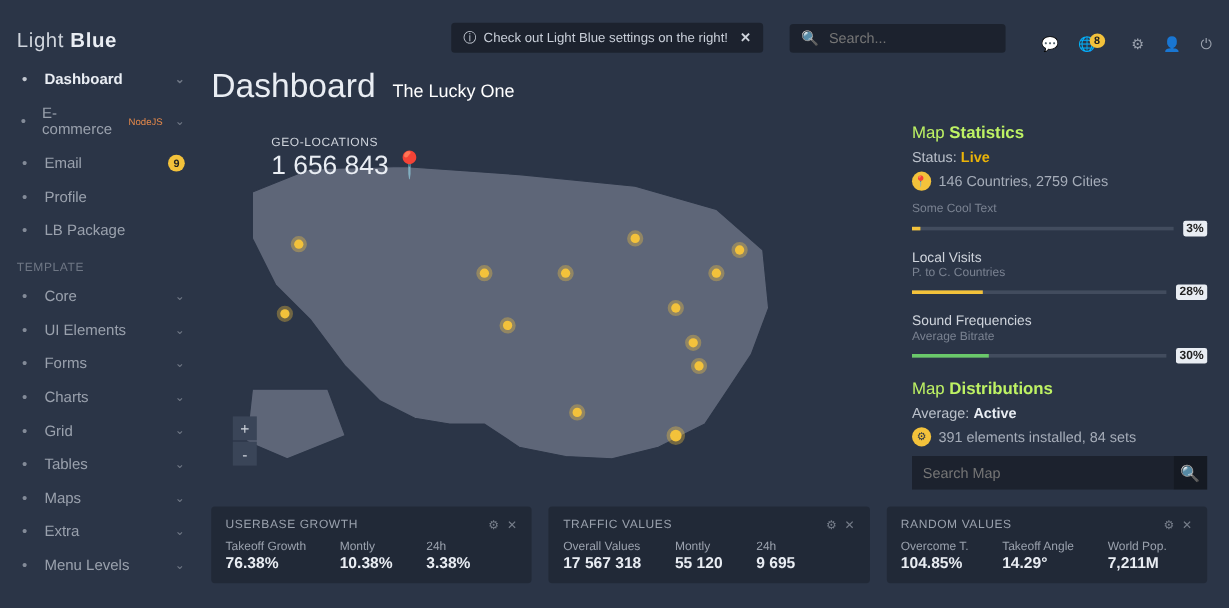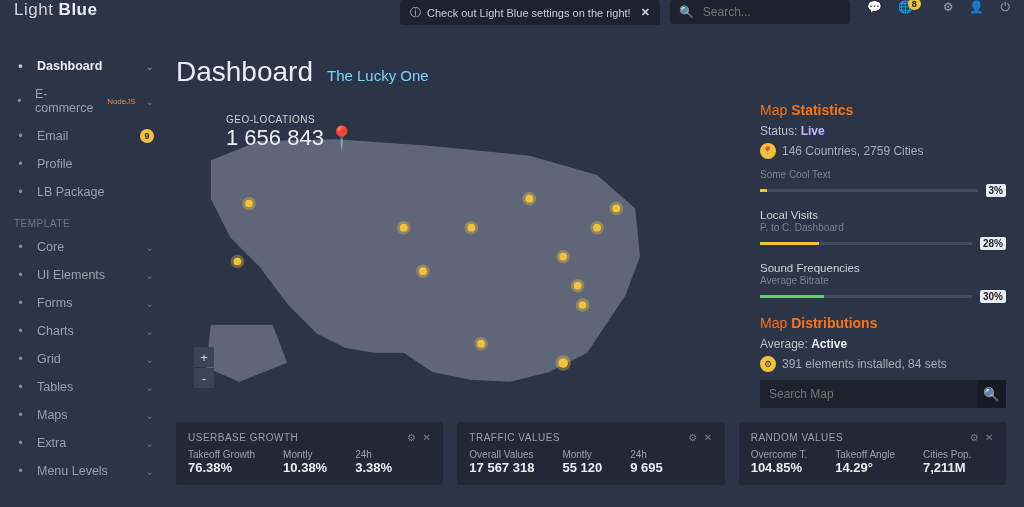--- a/index.html
+++ b/index.html
@@ -1,18 +1,18 @@
 <!DOCTYPE html>
 <html><head>
 <meta charset="utf-8">
 <style>
 *{box-sizing:border-box;margin:0;padding:0}
 body{font-family:-apple-system,BlinkMacSystemFont,"Segoe UI",Helvetica,Arial,sans-serif;background:#2b3547;color:#a6adb9;width:1024px;height:507px;overflow:hidden;font-size:12px}
 .app{display:flex;flex-direction:column;height:100%}
-.topbar{display:flex;align-items:flex-start;height:44px;padding:0 14px;gap:10px}
+.topbar{display:flex;align-items:flex-end;height:44px;padding:0 14px;gap:22px}
 .brand{font-size:17px;color:#cfd4dc;letter-spacing:.5px}
 .brand b{font-weight:600;color:#e9edf3}
 .spacer{flex:1}
 .alert-pill{background:rgba(0,0,0,.35);border-radius:3px;padding:5px 10px;color:#c9cfd9;display:flex;align-items:center;gap:6px;font-size:11px}
 .alert-pill .close{color:#cfd4dc;font-weight:bold;margin-left:4px;cursor:pointer}
 .search{background:rgba(0,0,0,.35);border-radius:3px;display:flex;align-items:center;gap:8px;padding:5px 10px;width:180px}
 .search input{background:transparent;border:0;outline:0;color:#cfd4dc;width:100%;font-size:12px}
 .tb-icons{display:flex;align-items:center;gap:16px;color:#9aa1ad;margin-left:8px}
 .tb-icons .ic{cursor:pointer}
 .badge{background:#f3c23b;color:#222;font-size:9px;font-weight:bold;border-radius:50%;padding:1px 4px;position:relative;top:-4px;left:-6px}
@@ -21,33 +21,33 @@
 .side-item{display:flex;align-items:center;padding:7px 14px;gap:10px;cursor:pointer;position:relative}
 .side-item .chev{margin-left:auto;font-size:10px;color:#6f7785}
 .side-item.active{color:#e9edf3;font-weight:600}
 .side-section{padding:12px 14px 4px;font-size:10px;letter-spacing:.5px;color:#6f7785}
 .side-item .ico{width:13px;text-align:center;opacity:.8}
 .tag-node{font-size:8px;color:#e6894a;margin-left:2px}
 .pill-9{background:#f3c23b;color:#222;border-radius:50%;font-size:9px;font-weight:bold;width:14px;height:14px;display:flex;align-items:center;justify-content:center;margin-left:auto}
 .main{flex:1;padding:8px 18px 0 8px;min-width:0;overflow:hidden}
 .title{display:flex;align-items:baseline;gap:14px;margin:4px 0 14px}
 .title h1{font-size:28px;font-weight:300;color:#e9edf3}
-.title .sub{font-size:15px;color:#7dd3fc;font-weight:300}
+.title .sub{font-size:15px;color:#ffffff;font-weight:300}
 .content{display:flex;gap:32px}
 .map-area{position:relative;flex:1;min-width:0}
 .map-svg{width:100%;height:290px}
 .geo-box{position:absolute;left:50px;top:12px;color:#e9edf3}
 .geo-box .lbl{font-size:10px;letter-spacing:.5px;color:#cfd4dc}
 .geo-box .val{font-size:22px;font-weight:300;display:flex;align-items:center;gap:4px}
 .zoom{position:absolute;left:18px;bottom:20px;display:flex;flex-direction:column}
 .zoom button{width:20px;height:20px;background:#3a4558;border:0;color:#cfd4dc;cursor:pointer;font-size:13px}
 .zoom button+button{margin-top:1px}
 .map-dot{fill:#f3c23b;stroke:rgba(243,194,59,.35);stroke-width:6}
 .stats{width:246px;font-size:12px}
-.stats h3{color:#f97316;font-weight:400;font-size:14px;margin-bottom:6px}
+.stats h3{color:#bef264;font-weight:400;font-size:14px;margin-bottom:6px}
 .stats h3 b{font-weight:700}
 .stats .line{margin:5px 0;color:#bac0ca}
 .stat-block{margin:10px 0 12px}
 .stat-block .lab{color:#cfd4dc;font-size:11.5px}
 .stat-block .sub{color:#7a8291;font-size:10px;margin:1px 0 4px}
 .bar-row{display:flex;align-items:center;gap:8px}
 .bar{flex:1;height:3px;background:#424c5e;display:flex}
 .bar .fill{height:100%}
 .pct{background:#e9edf3;color:#222;font-size:10px;font-weight:600;padding:1px 3px;border-radius:2px}
 .track-row{display:flex;align-items:center;gap:6px;margin:5px 0}
@@ -203,38 +203,38 @@
             <circle class="map-dot" cx="450" cy="110" r="4"></circle>
           </svg>
           <div class="zoom">
             <button>+</button>
             <button>-</button>
           </div>
         </div>
 
         <div class="stats">
           <h3><span>Map</span> <b>Statistics</b></h3>
-          <div class="line"><span>Status:</span> <b style="color:#c4b5fd">Live</b></div>
+          <div class="line"><span>Status:</span> <b style="color:#eab308">Live</b></div>
           <div class="track-row">
               <span class="gear-badge">📍</span>
               <span>146 Countries, 2759 Cities</span>
             </div>
           <div id="stat-bars">
               <div class="stat-block">
                 <div class="sub">Some Cool Text</div>
                 <div class="bar-row">
                   <div class="bar">
                     <div class="fill" style="width:3%;background:#f3c23b"></div>
                   </div>
                   <span class="pct">3%</span>
                 </div>
               </div>
               <div class="stat-block">
                 <div class="lab">Local Visits</div>
-                <div class="sub">P. to C. Dashboard</div>
+                <div class="sub">P. to C. Countries</div>
                 <div class="bar-row">
                   <div class="bar">
                     <div class="fill" style="width:28%;background:#f3c23b"></div>
                   </div>
                   <span class="pct">28%</span>
                 </div>
               </div>
               <div class="stat-block">
                 <div class="lab">Sound Frequencies</div>
                 <div class="sub">Average Bitrate</div>
@@ -311,21 +311,21 @@
             <div class="metrics">
               <div class="metric">
                 <div class="ml">Overcome T.</div>
                 <div class="mv">104.85%</div>
               </div>
               <div class="metric">
                 <div class="ml">Takeoff Angle</div>
                 <div class="mv">14.29°</div>
               </div>
               <div class="metric">
-                <div class="ml">Cities Pop.</div>
+                <div class="ml">World Pop.</div>
                 <div class="mv">7,211M</div>
               </div>
             </div>
           </div>
         </div>
     </div>
   </div>
 </div>
 
 </body></html>

